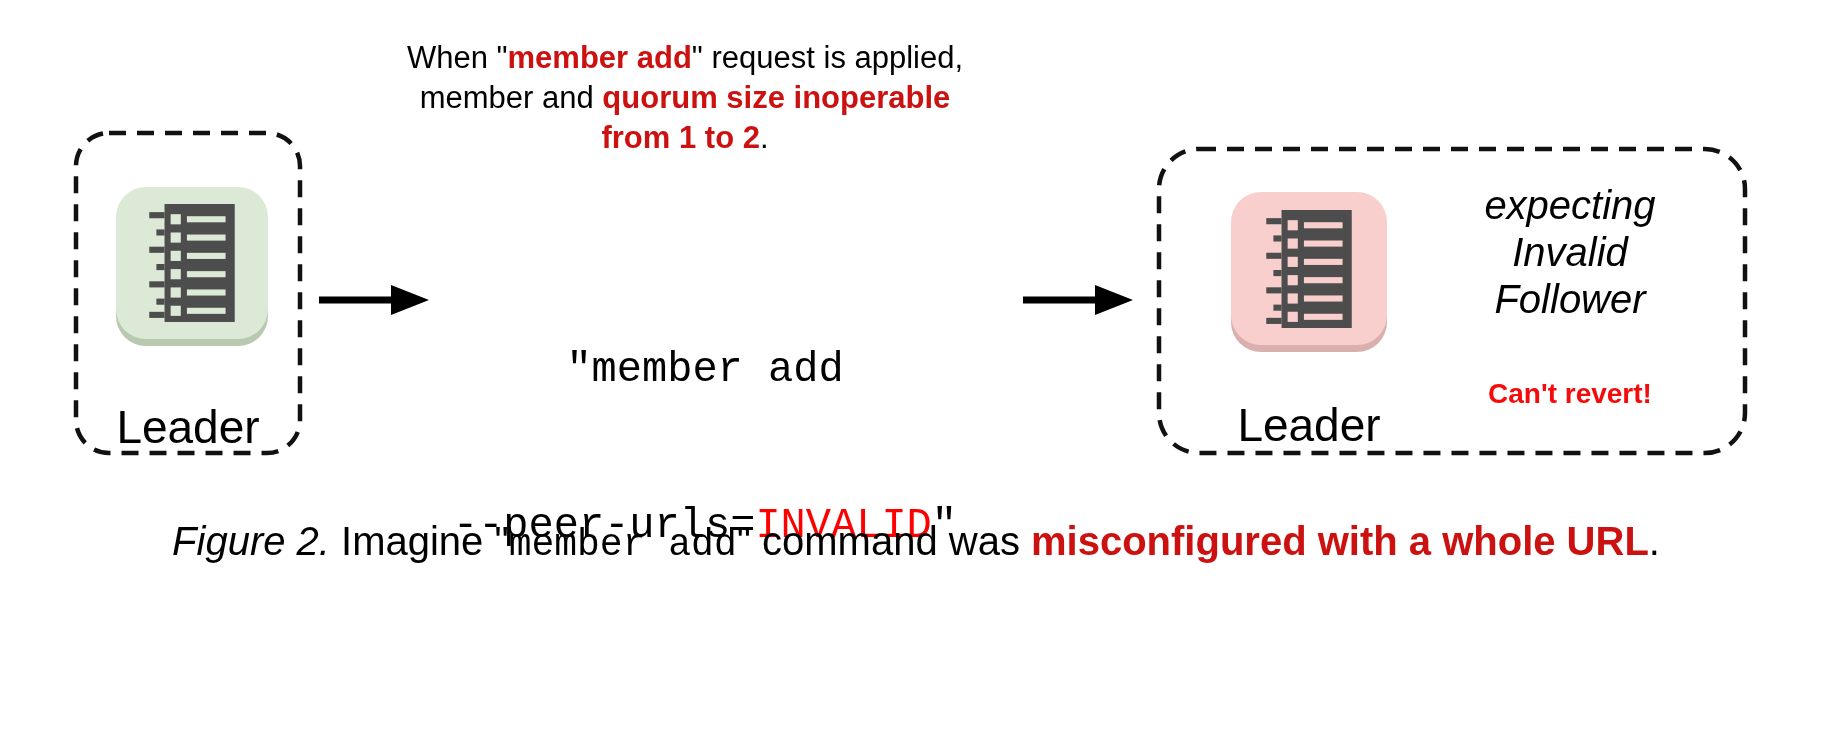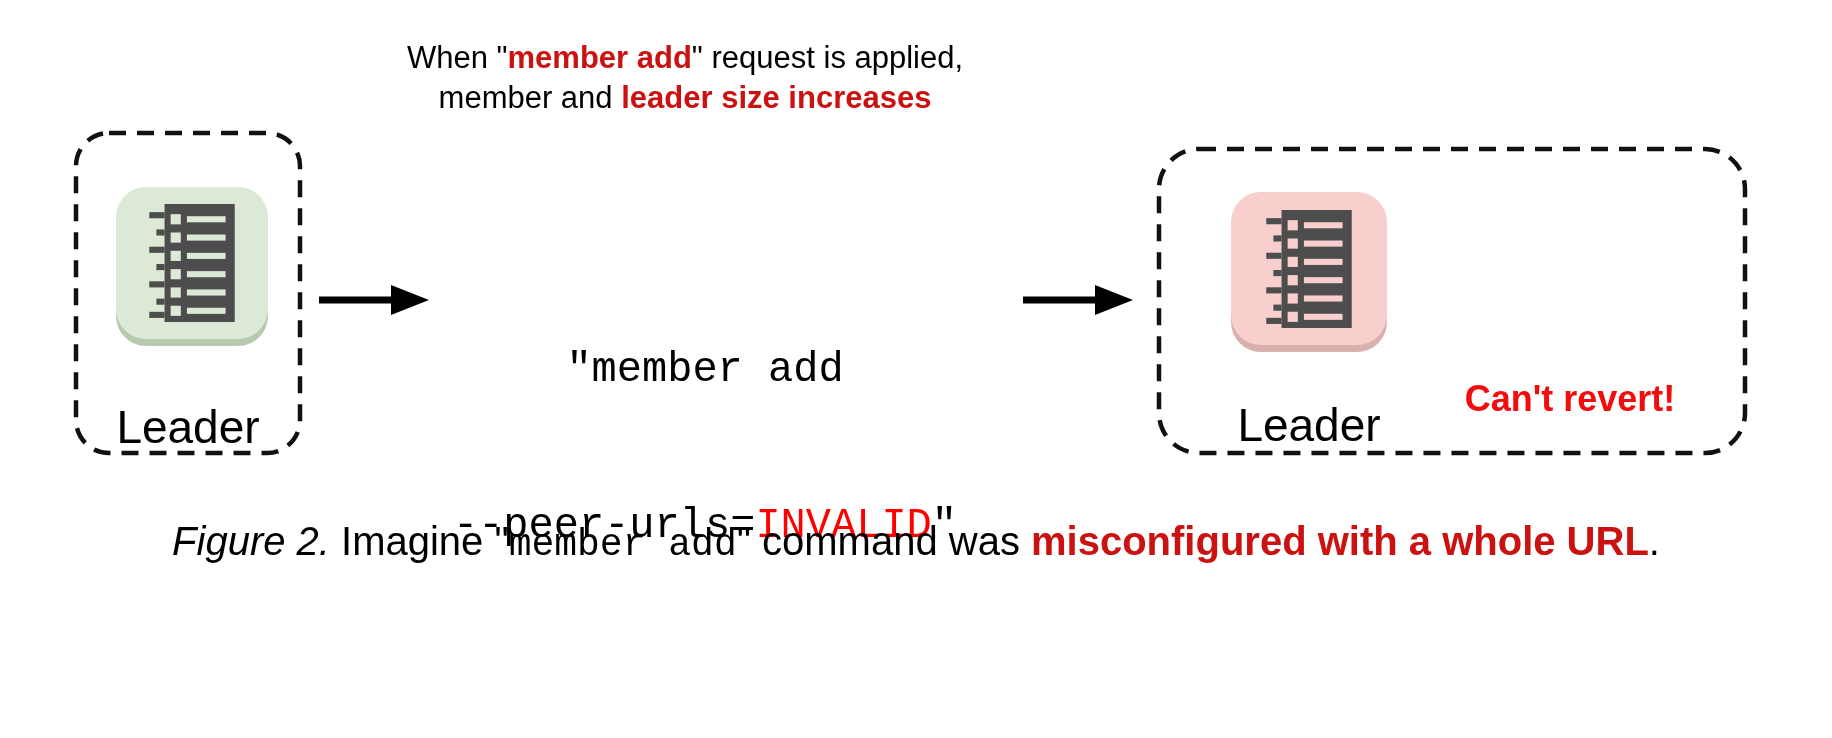--- a/index.html
+++ b/index.html
@@ -43,21 +43,21 @@
 
   .command {
     font-family: "Liberation Mono", monospace;
     font-size: 42px;
     line-height: 52px;
     white-space: pre;
   }
   .red-mono { color: var(--red-mono, #ff0000); }
 
   .expecting { font-style: italic; font-size: 40px; line-height: 47px; }
-  .warning { font-size: 36px; font-weight: bold; color: var(--red-bright, #f40b0b); }
+  .warning { font-size: 28px; font-weight: bold; color: var(--red-bright, #f40b0b); }
 
   .caption { font-size: 40px; line-height: 54px; }
   .caption .fig { font-style: italic; }
   .caption .mono { font-family: "Liberation Mono", monospace; font-size: 0.95em; }
 
   .arrow-svg line { stroke:#000; stroke-width:7px; }
   .arrow-svg polygon { fill:#000; }
 </style>
 </head>
 <body>
@@ -91,21 +91,22 @@
         <rect class="lite" x="37" y="84" width="38" height="6"></rect>
       <rect class="lite" x="21" y="100" width="10" height="10"></rect>
         <rect class="lite" x="37" y="102" width="38" height="6"></rect>
     </svg>
   </div>
 
   <div class="abs center node-label" style="left:73px; top:362px; width:230px;">Leader</div>
 
   <div class="abs center top-note" style="left:400px; top:38px; width:570px;">
     <div><span>When "</span><span class="red-b">member add</span><span>" request is applied,</span></div>
-    <div><span>member and </span><span class="red-b">leader size increases</span></div>
+    <div><span>member and </span><span class="red-b">quorum size inoperable</span></div>
+    <div><span class="red-b">from 1 to 2</span><span>.</span></div>
   </div>
 
   <svg class="abs arrow-svg" style="left:317px; top:283px;" width="112" height="34">
     <line x1="2" y1="17" x2="78" y2="17"></line>
     <polygon points="74,2 112,17 74,32"></polygon>
   </svg>
 
   <div class="abs center command" style="left:418px; top:240px; width:574px;">
     <div><span>"member add</span></div>
     <div><span>--peer-urls=</span><span class="red-mono">INVALID</span><span>"</span></div>
@@ -141,20 +142,25 @@
         <rect class="lite" x="37" y="66" width="38" height="6"></rect>
       <rect class="lite" x="21" y="82" width="10" height="10"></rect>
         <rect class="lite" x="37" y="84" width="38" height="6"></rect>
       <rect class="lite" x="21" y="100" width="10" height="10"></rect>
         <rect class="lite" x="37" y="102" width="38" height="6"></rect>
     </svg>
   </div>
 
   <div class="abs center node-label" style="left:1194px; top:360px; width:230px;">Leader</div>
 
+  <div class="abs center expecting" style="left:1420px; top:182px; width:300px;">
+    <div>expecting</div>
+    <div>Invalid</div>
+    <div>Follower</div>
+  </div>
 
   <div class="abs center warning" style="left:1420px; top:378px; width:300px;">Can't revert!</div>
 
   <div class="abs center caption" style="left:0px; top:514px; width:1832px;">
     <div><span class="fig">Figure 2.</span><span> Imagine "</span><span class="mono">member add</span><span>" command was </span><span class="red-b">misconfigured with a whole URL</span><span>.</span></div>
   </div>
 
 </div>
 
 </body></html>

